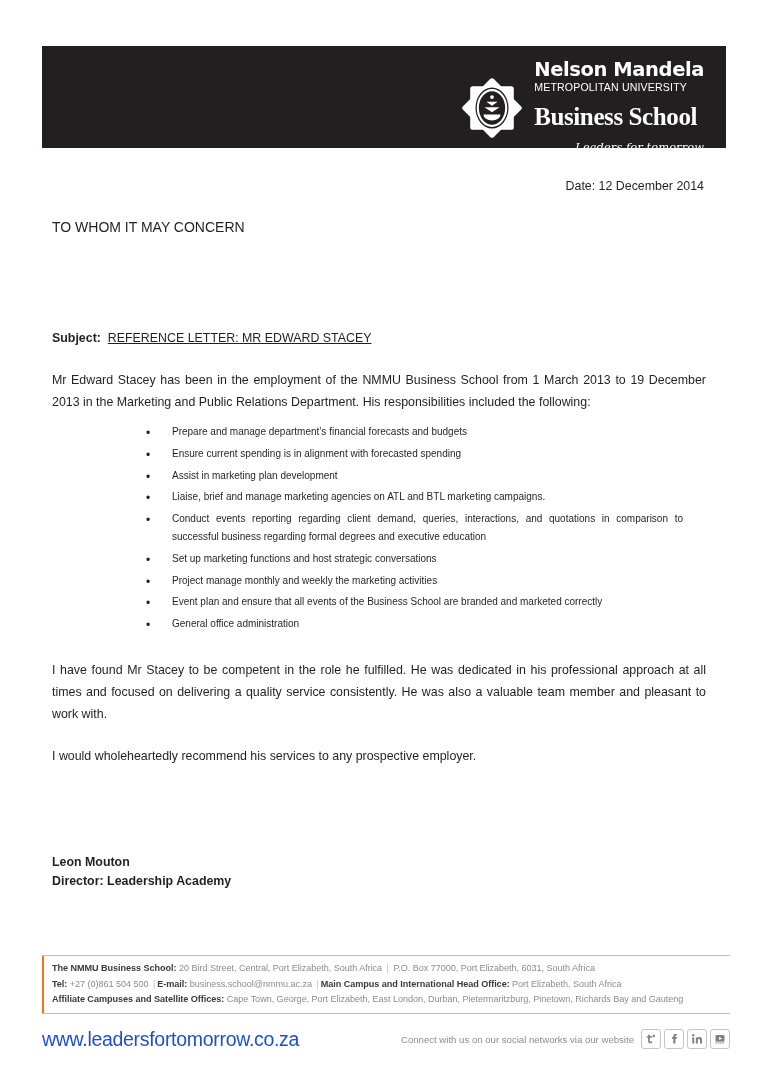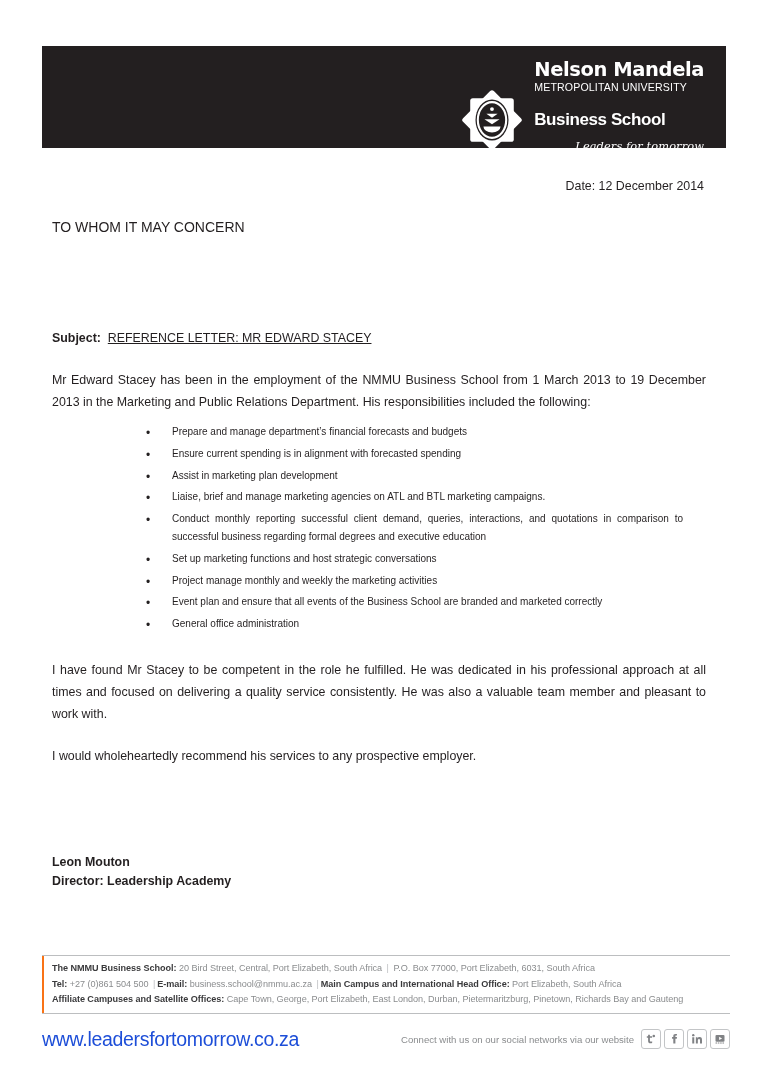--- a/index.html
+++ b/index.html
@@ -31,21 +31,21 @@
     top: 46px;
     width: 684px;
     height: 102px;
     background: #231f20;
   }
   .logo-lockup {
     position: absolute;
     right: 22px;
     top: 14px;
     display: flex;
-    align-items: flex-end;
+    align-items: center;
     gap: 9px;
   }
   .logo-mark {
     width: 66px;
     height: 66px;
     flex: 0 0 auto;
     margin-top: 2px;
   }
   .logo-text {
     display: flex;
@@ -63,26 +63,26 @@
   }
   .logo-line2 {
     font-family: "Liberation Sans", sans-serif;
     font-size: 10.6px;
     color: #ffffff;
     letter-spacing: 0.15px;
     margin-top: 2px;
     white-space: nowrap;
   }
   .logo-line3 {
-    font-family: Liberation Sans, sans-serif;
+    font-family: Liberation Serif, serif;
     font-weight: bold;
-    font-size: 17px;
+    font-size: 25px;
     color: #ffffff;
     letter-spacing: -0.4px;
-    margin-top: 19px;
+    margin-top: 12px;
     white-space: nowrap;
   }
   .logo-tagline {
     font-family: "DejaVu Serif", serif;
     font-style: italic;
     font-size: 11.4px;
     color: #ffffff;
     letter-spacing: 0.1px;
     margin-top: 13px;
     align-self: flex-end;
@@ -274,21 +274,21 @@
       <span>&nbsp;</span><span class="subject-value">REFERENCE LETTER: MR EDWARD STACEY</span>
     </div>
 
     <p class="para lead">Mr Edward Stacey has been in the employment of the NMMU Business School from 1 March 2013 to 19 December 2013 in the Marketing and Public Relations Department. His responsibilities included the following:</p>
 
     <ul class="duties">
       <li class="duty">Prepare and manage department’s financial forecasts and budgets</li>
       <li class="duty">Ensure current spending is in alignment with forecasted spending</li>
       <li class="duty">Assist in marketing plan development</li>
       <li class="duty">Liaise, brief and manage marketing agencies on ATL and BTL marketing campaigns.</li>
-      <li class="duty wrap">Conduct monthly reporting successful client demand, queries, interactions, and quotations in comparison to successful business regarding formal degrees and executive education</li>
+      <li class="duty wrap">Conduct events reporting regarding client demand, queries, interactions, and quotations in comparison to successful business regarding formal degrees and executive education</li>
       <li class="duty">Set up marketing functions and host strategic conversations</li>
       <li class="duty">Project manage monthly and weekly the marketing activities</li>
       <li class="duty wrap">Event plan and ensure that all events of the Business School are branded and marketed correctly</li>
       <li class="duty">General office administration</li>
     </ul>
 
     <div class="closing-block">
       <p class="para">I have found Mr Stacey to be competent in the role he fulfilled. He was dedicated in his professional approach at all times and focused on delivering a quality service consistently. He was also a valuable team member and pleasant to work with.</p>
       <p class="para closing2">I would wholeheartedly recommend his services to any prospective employer.</p>
     </div>

